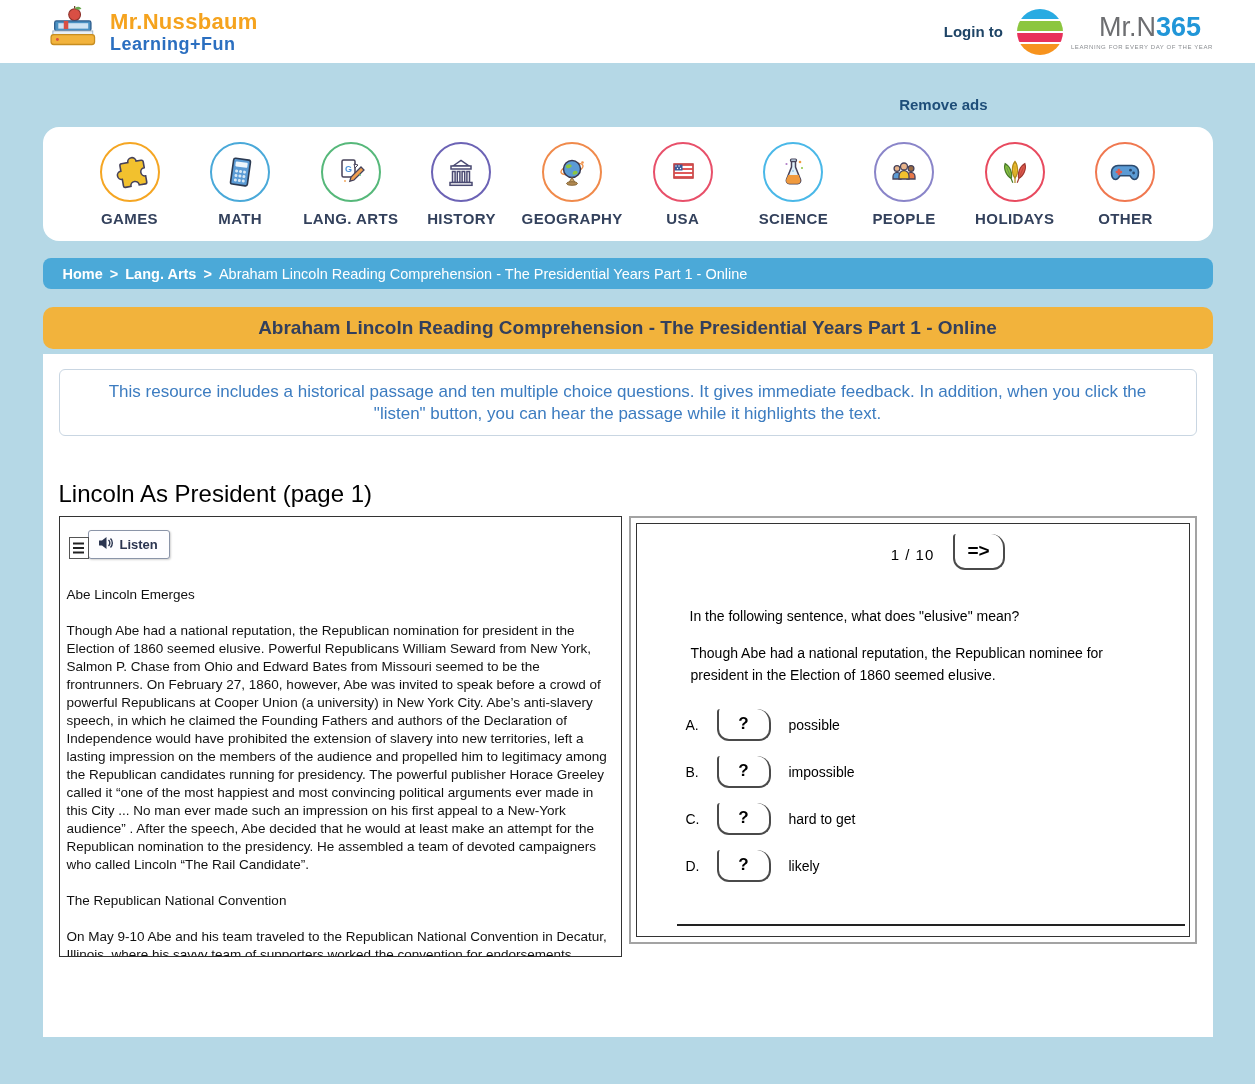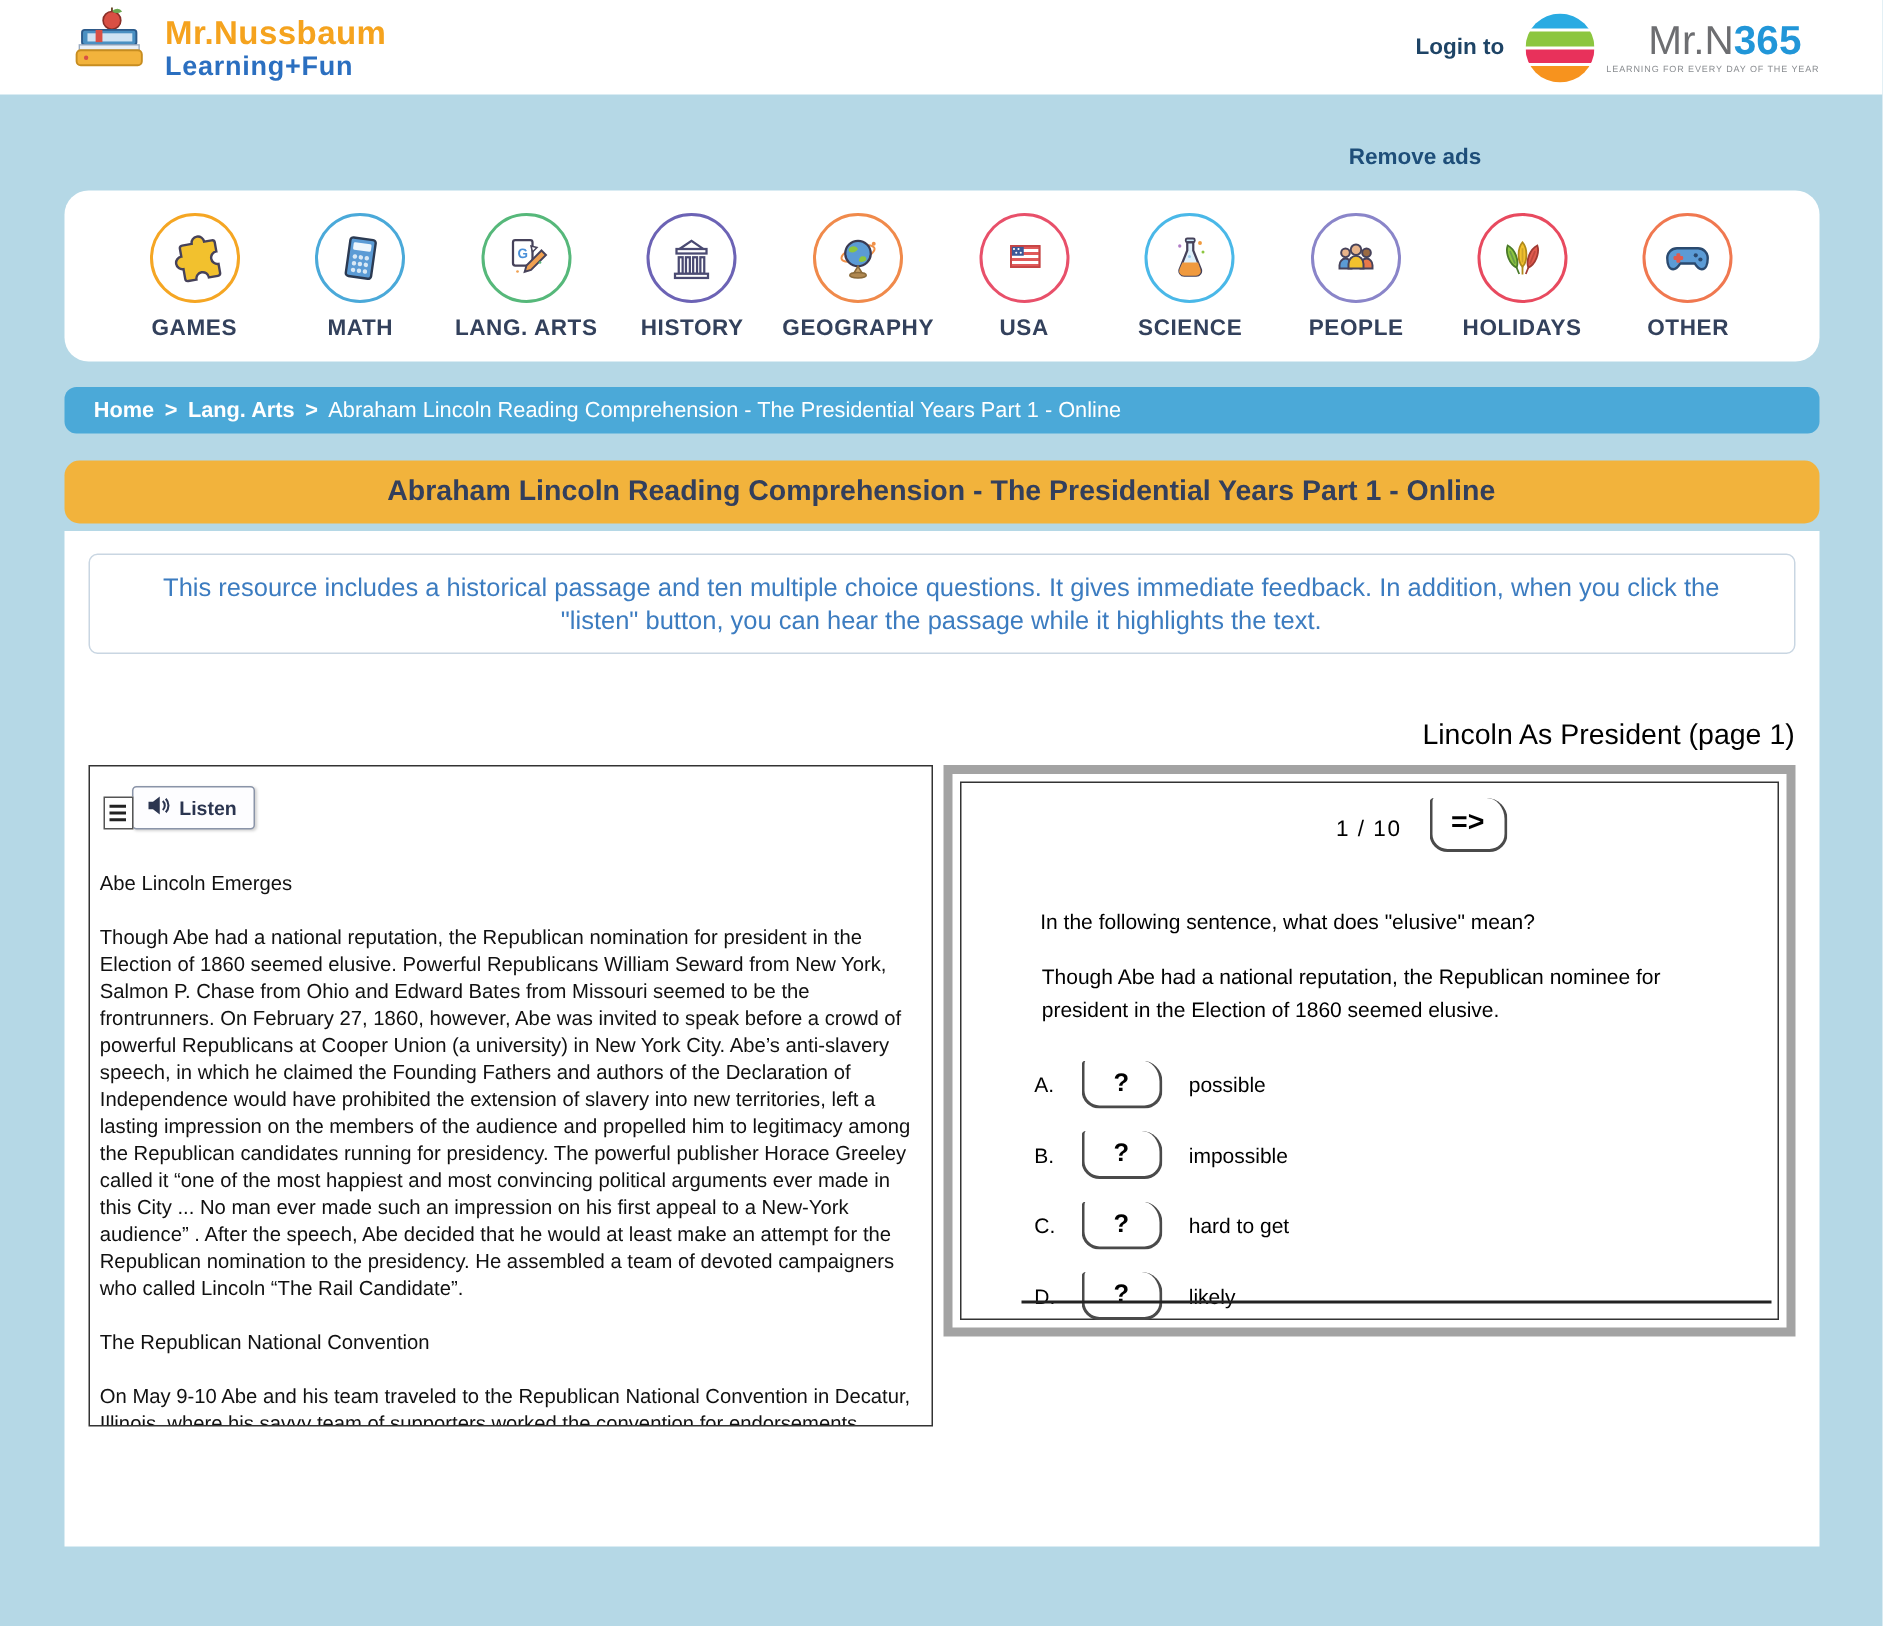--- a/index.html
+++ b/index.html
@@ -35,33 +35,33 @@
   .c-games{border-color:#f5a623}.c-math{border-color:#4aa9d9}.c-langarts{border-color:#56b87a}.c-history{border-color:#6c63b5}.c-usa{border-color:#e8506a}.c-geography{border-color:#f08a4b}.c-science{border-color:#4ab8e8}.c-people{border-color:#8a85c9}.c-holidays{border-color:#e84a5f}.c-other{border-color:#f07850}
   
   .breadcrumb{margin-top:17px;background:#4ba9d8;border-radius:8px;height:31px;display:flex;align-items:center;padding:0 20px;color:#fff;font-size:14.5px;}
   .bc-link{font-weight:bold;cursor:pointer;}
   .bc-sep{margin:0 7px;font-weight:bold;}
   
   .title-bar{margin-top:18px;background:#f2b33c;border-radius:10px;height:42px;display:flex;align-items:center;justify-content:center;font-weight:bold;font-size:19px;color:#333f5c;}
   
   .content-card{background:#fff;margin-top:5px;padding:15px 16px 80px;box-sizing:border-box;}
   .desc-box{border:1px solid #c9d6e2;border-radius:6px;padding:11px 40px;text-align:center;color:#3c7cc0;font-size:17px;line-height:1.27;}
-  .activity-head{text-align:right;font-size:19px;color:#000;margin-top:44px;font-weight:500;}
+  .activity-head{text-align:left;font-size:24px;color:#000;margin-top:44px;font-weight:500;}
   .instr-bar{margin-top:24px;border:1px solid #333;height:30px;display:flex;align-items:center;justify-content:center;font-size:14px;color:#000;box-sizing:border-box;}
   .panels{display:flex;margin-top:8px;gap:7px;align-items:flex-start;}
   
   .passage-panel{width:563px;min-width:563px;border:1px solid #333;height:441px;box-sizing:border-box;padding:6px 7px;overflow:hidden;}
   .listen-row{position:relative;height:38px;margin:3px 0 0 2px;}
   .menu-chip{position:absolute;left:0;top:11px;width:20px;height:22px;border:1px solid #555;background:#fff;display:flex;align-items:center;justify-content:center;z-index:1;box-sizing:border-box;cursor:pointer;}
   .menu-bars{width:11px;height:2.5px;background:#222;box-shadow:0 -4.5px 0 #222,0 4.5px 0 #222;}
   .listen-btn{position:absolute;left:19px;top:4px;border:1px solid #8a94a8;border-radius:3px;background:#fdfdff;padding:5px 11px 5px 9px;display:flex;align-items:center;gap:6px;font-weight:bold;font-size:13px;color:#2b3550;box-shadow:1px 1px 2px rgba(0,0,0,.18);cursor:pointer;}
   .passage-text{margin-top:22px;font-size:13.5px;line-height:18px;color:#111;}
   .passage-text p{margin:0 0 18px 0;}
   
-  .quiz-outer{flex:1;border:6px solid #a3a3a3;height:381px;box-sizing:border-box;padding:5px;}
+  .quiz-outer{flex:1;border:2px solid #a3a3a3;height:428px;box-sizing:border-box;padding:5px;}
   .quiz-card{border:1px solid #333;height:100%;box-sizing:border-box;position:relative;}
   .q-top{position:relative;height:48px;margin-top:10px;}
   .q-progress{position:absolute;left:0;right:0;top:12px;text-align:center;font-size:15px;color:#000;letter-spacing:1px;}
   .swoosh{background:#fff;border:2px solid #4a4a4a;border-top:none;border-radius:3px 14px 12px 12px;cursor:pointer;}
   .q-next{position:absolute;left:calc(50% + 40px);top:0;width:48px;height:34px;font-weight:bold;font-size:19px;display:flex;align-items:center;justify-content:center;color:#000;}
   .q-question{margin:26px 20px 0 53px;font-size:14px;color:#000;}
   .q-context{margin:19px 26px 0 54px;font-size:14px;line-height:1.55;color:#000;}
   .q-opts{margin:22px 0 0 49px;}
   .opt-row{display:flex;align-items:center;height:33px;margin-bottom:14px;}
   .opt-letter{width:22px;font-size:14px;color:#000;}

